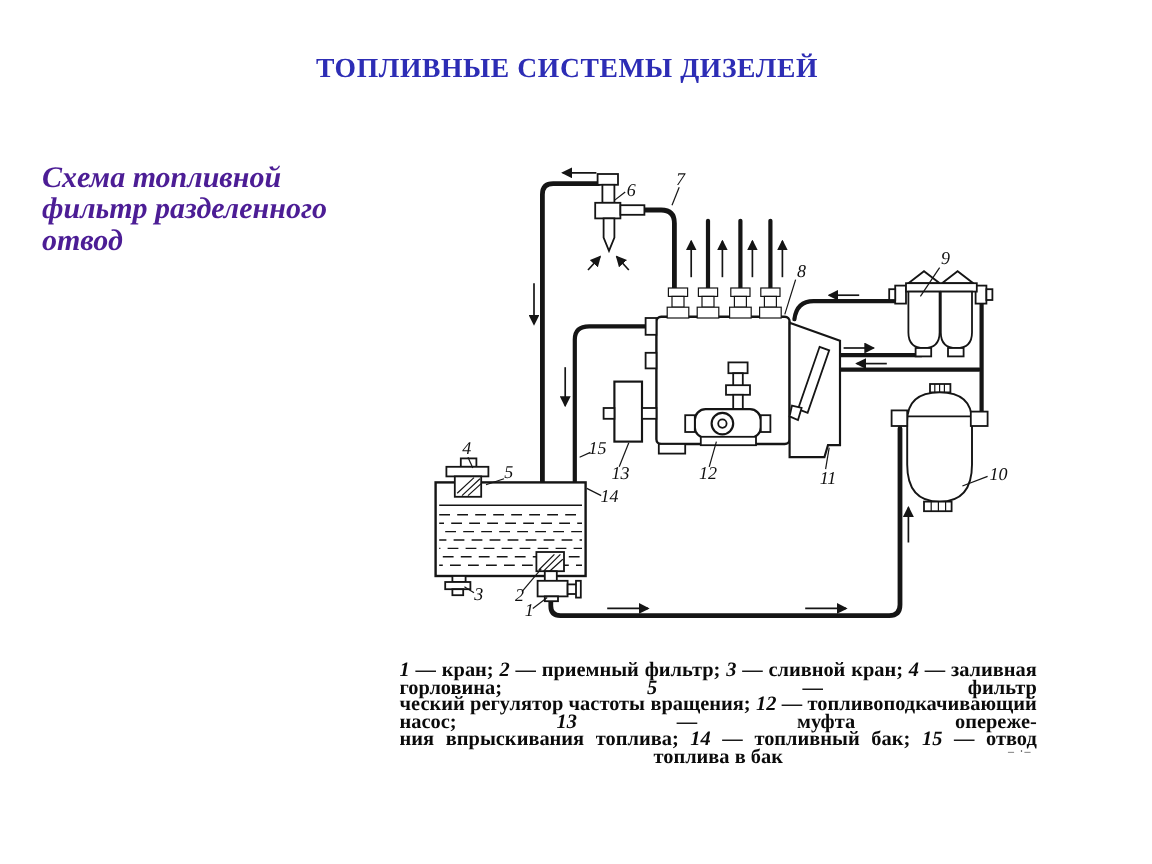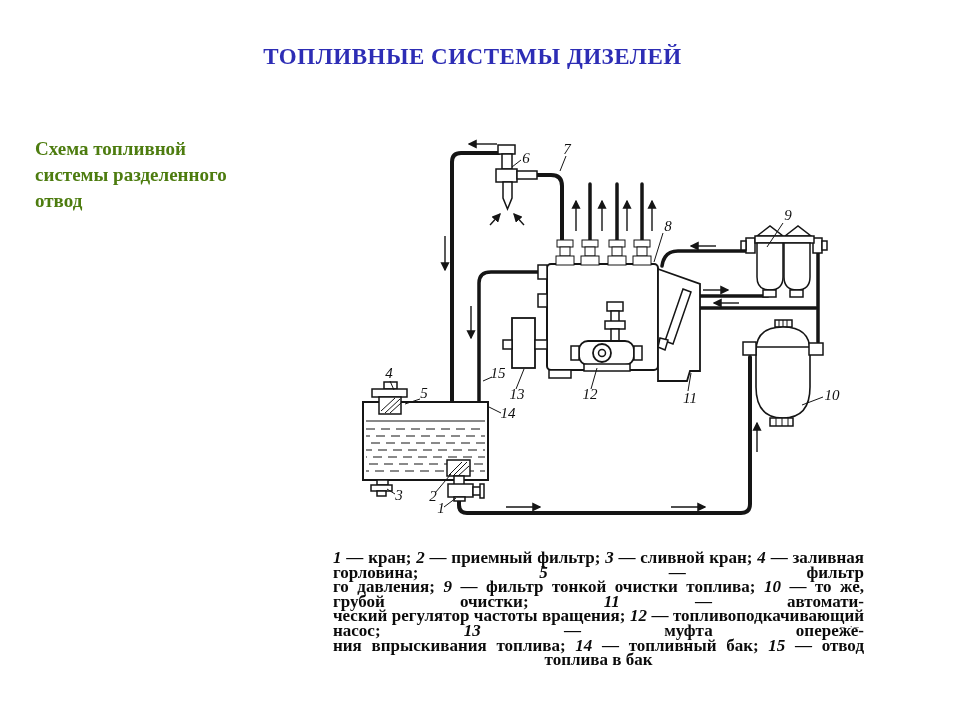--- a/index.html
+++ b/index.html
@@ -6,21 +6,21 @@
   body{
     width:960px;height:720px;position:relative;background:#ffffff;
     font-family:"Liberation Serif", serif;overflow:hidden;
   }
   .slide-title{
     position:absolute;left:0;top:44px;width:945px;text-align:center;
     font-size:23px;font-weight:bold;color:#2d2db5;letter-spacing:.5px;
   }
   .slide-subtitle{
     position:absolute;left:35px;top:136px;width:260px;
-    font-size:19px;font-weight:bold;color:#4d7c0f;line-height:26px;
+    font-size:25px;font-weight:bold;color:#4c1d95;line-height:26px;font-style:italic;
   }
   .caption{
     position:absolute;left:333px;top:551px;width:531px;
     font-size:17px;font-weight:bold;color:#0b0b0b;line-height:14.6px;
   }
   .caption .cap-line{text-align:justify;text-align-last:justify;white-space:normal;}
   .caption .cap-line.last{text-align-last:center;}
   .caption i{font-style:italic;}
   .artifact{
     position:absolute;left:840px;top:621px;font-size:10px;color:#2a2a2a;
@@ -34,21 +34,21 @@
   .part{stroke:#151515;fill:#ffffff;}
   .thin{stroke:#151515;fill:none;}
 </style>
 </head>
 <body>
 
 <div class="slide-title">ТОПЛИВНЫЕ СИСТЕМЫ ДИЗЕЛЕЙ</div>
 
 <div class="slide-subtitle">
   <div>Схема топливной</div>
-  <div>системы разделенного</div>
+  <div>фильтр разделенного</div>
   <div>отвод</div>
 </div>
 
 <svg style="position:absolute;left:330px;top:128px;width:545px;height:430px" viewBox="330 128 545 430" xmlns="http://www.w3.org/2000/svg">
   <defs>
     <marker id="arr" viewBox="0 0 10 10" refX="8.5" refY="5" markerWidth="6.5" markerHeight="6.5" orient="auto-start-reverse">
       <path d="M0,0 L10,5 L0,10 z" fill="#151515"></path>
     </marker>
   </defs>
 
@@ -244,18 +244,17 @@
     <text class="callout" x="389" y="378">4</text>
     <text class="callout" x="424" y="398">5</text>
     <text class="callout" x="399" y="500">3</text>
     <text class="callout" x="433" y="501">2</text>
     <text class="callout" x="441" y="513">1</text>
   </g>
 </svg>
 
 <div class="caption">
   <div class="cap-line"><i>1</i> — кран; <i>2</i> — приемный фильтр; <i>3</i> — сливной кран; <i>4</i> — заливная горловина; <i>5</i> — фильтр</div>
-  <div class="cap-line">го давления; <i>9</i> — фильтр тонкой очистки топлива; <i>10</i> — то же, грубой очистки; <i>11</i> — автомати-</div>
   <div class="cap-line">ческий регулятор частоты вращения; <i>12</i> — топливоподкачивающий насос; <i>13</i> — муфта опереже-</div>
   <div class="cap-line last">ния впрыскивания топлива; <i>14</i> — топливный бак; <i>15</i> — отвод топлива в бак</div>
 </div>
 
 <span class="artifact">– ·–</span>
 
 </body></html>

